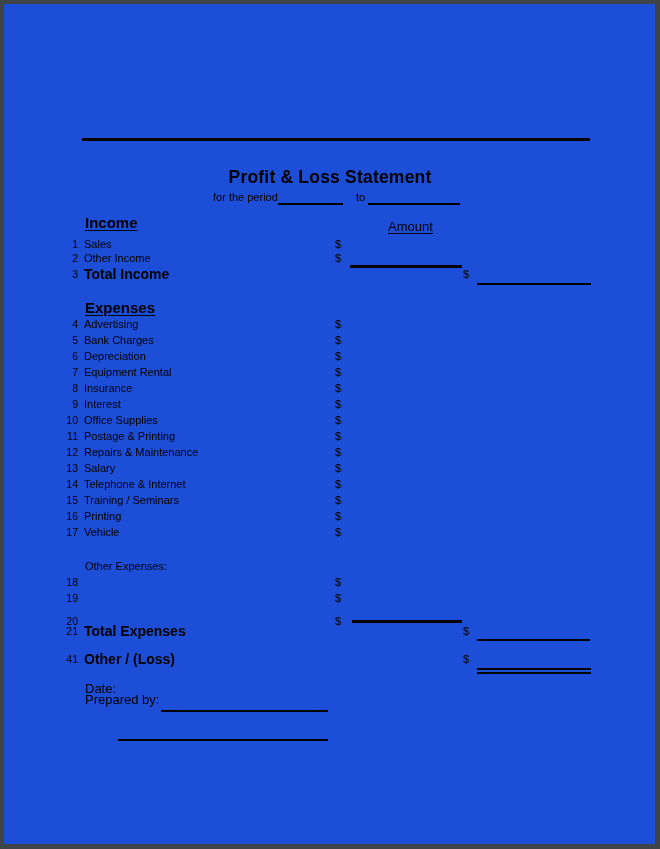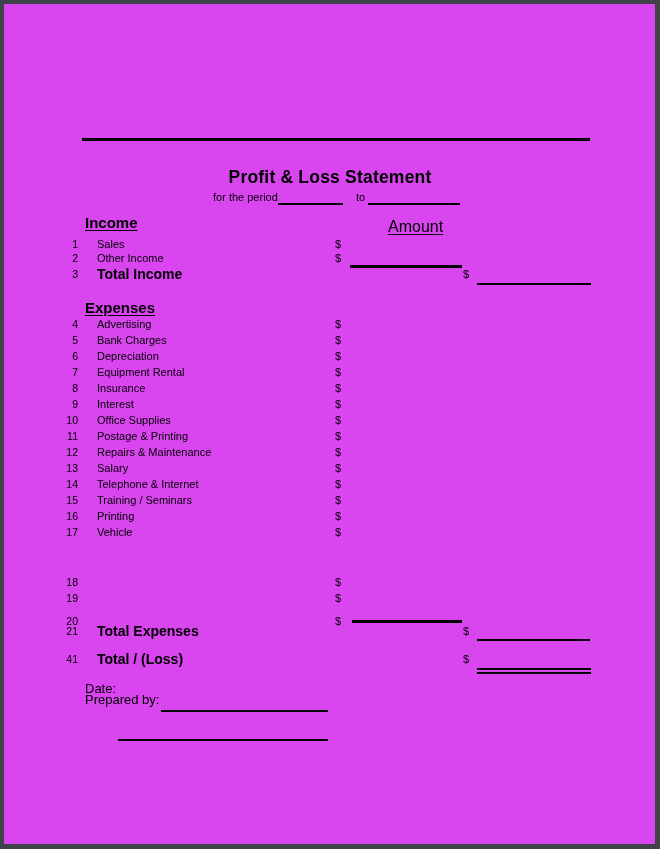--- a/index.html
+++ b/index.html
@@ -4,21 +4,21 @@
 <style>
   html, body { margin: 0; padding: 0; }
   body {
     width: 660px; height: 849px;
     background: #ffffff;
     font-family: "Liberation Sans", sans-serif;
     color: #000000;
     overflow: hidden;
     position: relative;
   }
-  .page { position: absolute; inset: 0; background: #d946ef; }
+  .page { position: absolute; inset: 0; background: #1d4ed8; }
   .frame {
     position: absolute; inset: 0;
     border-top: 4px solid #3f4449;
     border-left: 4px solid #3f4449;
     border-right: 5px solid #3f4449;
     border-bottom: 5px solid #3f4449;
     pointer-events: none;
     box-sizing: border-box;
   }
   .abs { position: absolute; }
@@ -37,30 +37,30 @@
     border-bottom: 2px solid #000000;
     height: 10px;
   }
   .section-heading {
     font-size: 15px; font-weight: bold;
     line-height: 18px;
     text-decoration: underline;
     text-underline-offset: 2px;
   }
   .col-header {
-    font-size: 16px; line-height: 14px;
+    font-size: 13px; line-height: 14px;
     text-decoration: underline;
     text-underline-offset: 2px;
   }
   .row { position: absolute; left: 0; width: 660px; height: 14px; font-size: 11px; line-height: 14px; }
   .row .num {
     position: absolute; left: 56px; width: 22px;
     text-align: right; font-size: 10.5px;
   }
-  .row .label { position: absolute; left: 84px; white-space: nowrap; margin-left: 13px; }
+  .row .label { position: absolute; left: 84px; white-space: nowrap; }
   .row .dollar { position: absolute; left: 335px; }
   .row.bold .label { font-weight: bold; font-size: 14px; }
   .row.bold .dollar { left: 463px; }
   .sum-line { position: absolute; background: #000000; height: 3px; }
   .total-line { position: absolute; background: #000000; height: 2px; }
   .double-line {
     position: absolute; height: 6px; box-sizing: border-box;
     border-top: 2px solid #000000;
     border-bottom: 2px solid #000000;
   }
@@ -169,20 +169,23 @@
     <span class="num">16</span>
     <span class="label">Printing</span>
     <span class="dollar">$</span>
   </div>
   <div class="row" style="top:525px;">
     <span class="num">17</span>
     <span class="label">Vehicle</span>
     <span class="dollar">$</span>
   </div>
 
+  <div class="row" style="top:559px;">
+    <span class="label" style="left:85px;">Other Expenses:</span>
+  </div>
   <div class="row" style="top:575px;">
     <span class="num">18</span>
     <span class="dollar">$</span>
   </div>
   <div class="row" style="top:591px;">
     <span class="num">19</span>
     <span class="dollar">$</span>
   </div>
   <div class="row" style="top:614px;">
     <span class="num">20</span>
@@ -192,21 +195,21 @@
 
   <div class="row bold" style="top:624px;">
     <span class="num">21</span>
     <span class="label">Total Expenses</span>
     <span class="dollar">$</span>
   </div>
   <div class="total-line" style="left:477px; top:639px; width:113px;"></div>
 
   <div class="row bold" style="top:652px;">
     <span class="num">41</span>
-    <span class="label">Total / (Loss)</span>
+    <span class="label">Other / (Loss)</span>
     <span class="dollar">$</span>
   </div>
   <div class="double-line" style="left:477px; top:668px; width:114px;"></div>
 
   <span class="abs footer-label" style="left:85px; top:692px;">Prepared by:</span>
   <div class="sig-line" style="left:161px; top:710px; width:167px;"></div>
 
   <span class="abs footer-label" style="left:85px; top:681px;">Date:</span>
   <div class="sig-line" style="left:118px; top:739px; width:210px;"></div>
 

